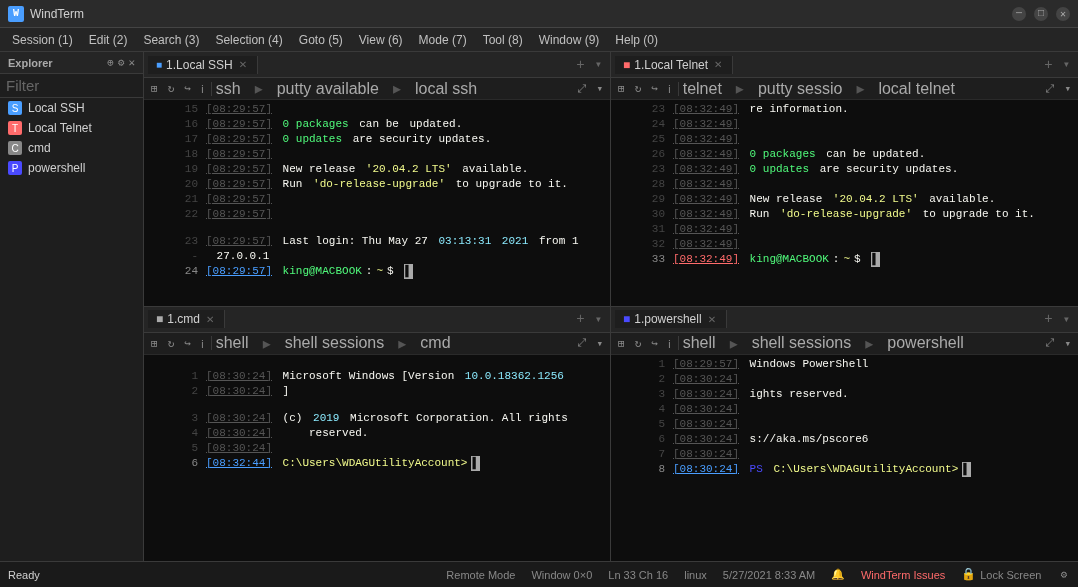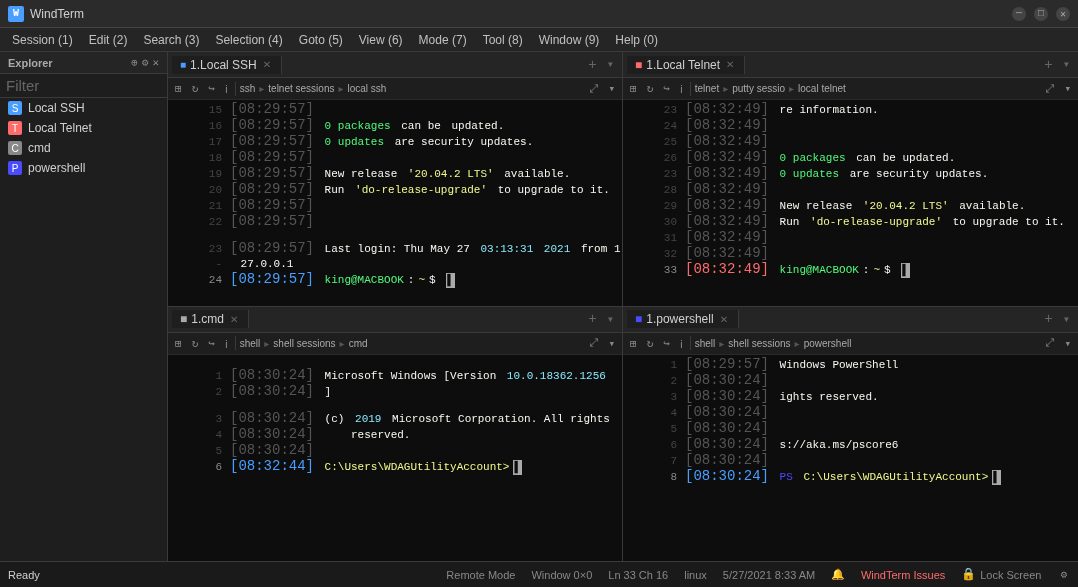--- a/index.html
+++ b/index.html
@@ -68,21 +68,21 @@
     }
 
     
     #main-layout {
       display: flex;
       height: calc(587px - 28px - 24px - 26px);
     }
 
     
     #sidebar {
-      width: 168px;
+      width: 144px;
       background: #1e1e1e;
       border-right: 1px solid #3a3a3a;
       display: flex;
       flex-direction: column;
       flex-shrink: 0;
     }
     #sidebar-header {
       display: flex;
       align-items: center;
       justify-content: space-between;
@@ -211,22 +211,22 @@
       padding: 1px 3px;
     }
     .toolbar-separator {
       width: 1px;
       height: 14px;
       background: #3a3a3a;
     }
     .breadcrumb {
       display: flex;
       align-items: center;
-      gap: 4px;
-      font-size: 10px;
+      gap: 14px;
+      font-size: 16px;
       color: #888;
       font-family: 'Segoe UI', sans-serif;
       flex: 1;
     }
     .breadcrumb .arrow { color: #555; }
     .breadcrumb .part { color: #aaa; }
     .toolbar-end {
       display: flex; gap: 4px; align-items: center;
     }
 
@@ -249,21 +249,22 @@
       text-align: right;
       padding-right: 8px;
       color: #444;
       font-size: 11px;
       flex-shrink: 0;
       user-select: none;
     }
     .line-num.current { color: #888; }
     .timestamp {
       color: #555;
-      font-size: 14px;
+      font-size: 11px;
+      text-decoration: underline;
     }
     .timestamp.active { color: #4a9eff; }
     .timestamp.active2 { color: #ff6b6b; }
     .timestamp.ps-active { color: #4a9eff; }
     .term-text {
       font-size: 11px;
       margin-left: 4px;
     }
     .c-green { color: #50fa7b; }
     .c-yellow { color: #f1fa8c; }
@@ -367,21 +368,21 @@
         </div>
         <div class="toolbar">
           <span class="toolbar-btn">⊞</span>
           <span class="toolbar-btn">↻</span>
           <span class="toolbar-btn">↪</span>
           <span class="toolbar-btn">ℹ</span>
           <div class="toolbar-separator"></div>
           <div class="breadcrumb">
             <span class="part">ssh</span>
             <span class="arrow">▸</span>
-            <span class="part">telnet sessions</span>
+            <span class="part">putty available</span>
             <span class="arrow">▸</span>
             <span class="part">local ssh</span>
           </div>
           <div class="toolbar-end">
             <span class="toolbar-btn">⤢</span>
             <span class="toolbar-btn">▾</span>
           </div>
         </div>
         <div class="terminal-content">
           <div class="term-line">

